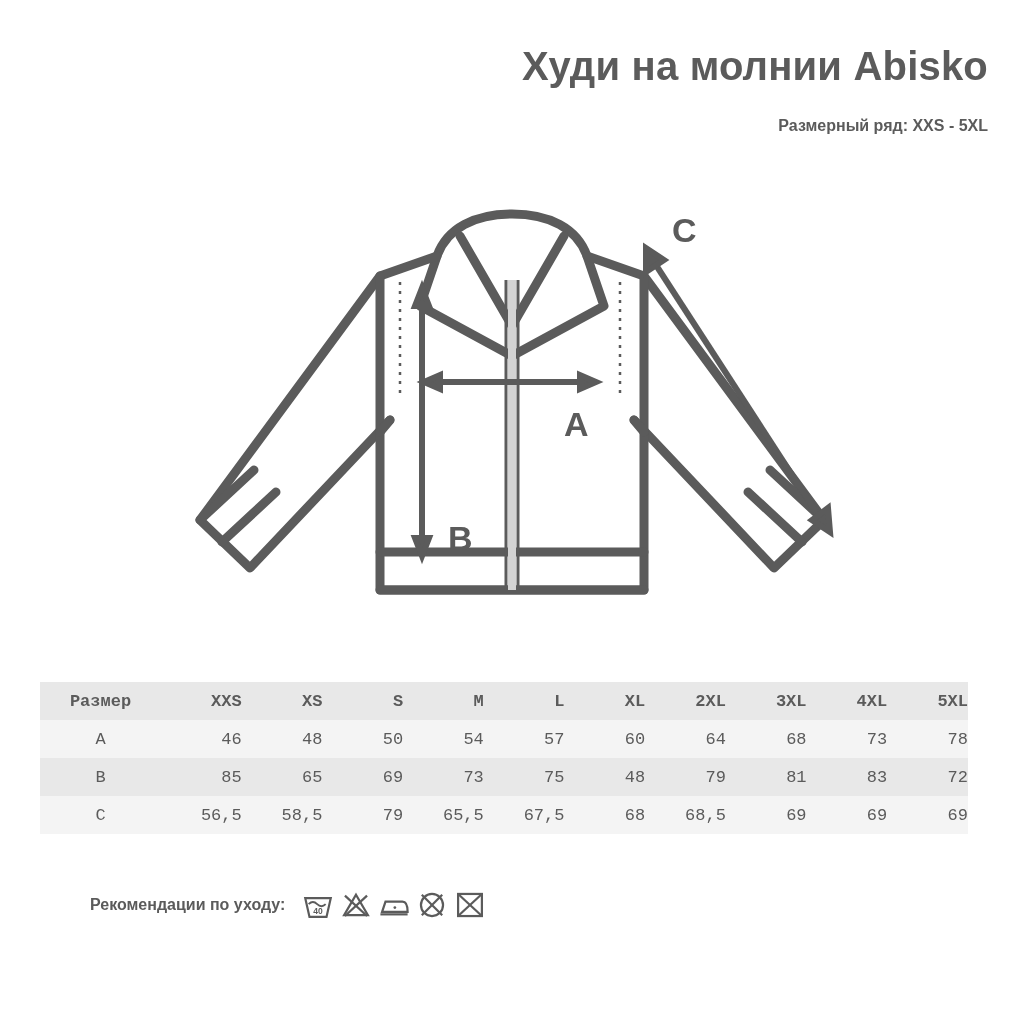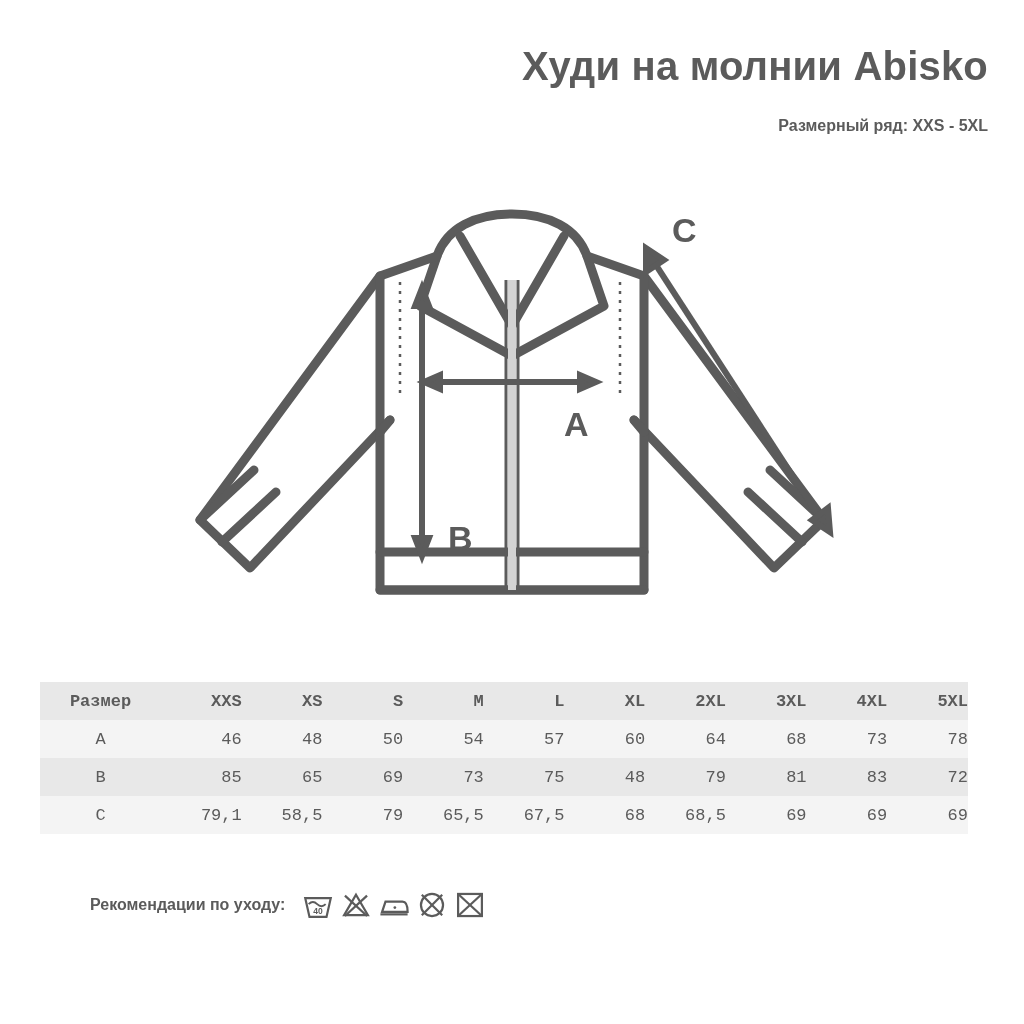--- a/index.html
+++ b/index.html
@@ -236,21 +236,21 @@
         <td class="val">73</td>
         <td class="val">75</td>
         <td class="val">48</td>
         <td class="val">79</td>
         <td class="val">81</td>
         <td class="val">83</td>
         <td class="val">72</td>
       </tr>
       <tr class="row-c">
         <td class="rowlabel">C</td>
-        <td class="val">79,1</td>
+        <td class="val">56,5</td>
         <td class="val">58,5</td>
         <td class="val">79</td>
         <td class="val">65,5</td>
         <td class="val">67,5</td>
         <td class="val">68</td>
         <td class="val">68,5</td>
         <td class="val">69</td>
         <td class="val">69</td>
         <td class="val">69</td>
       </tr>

